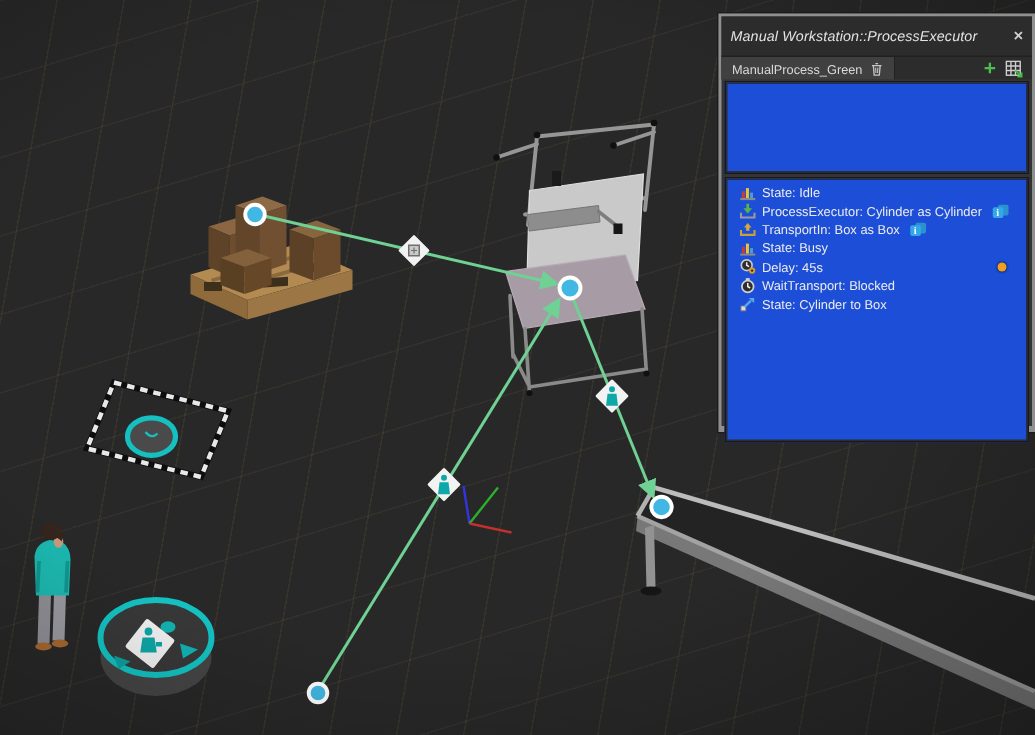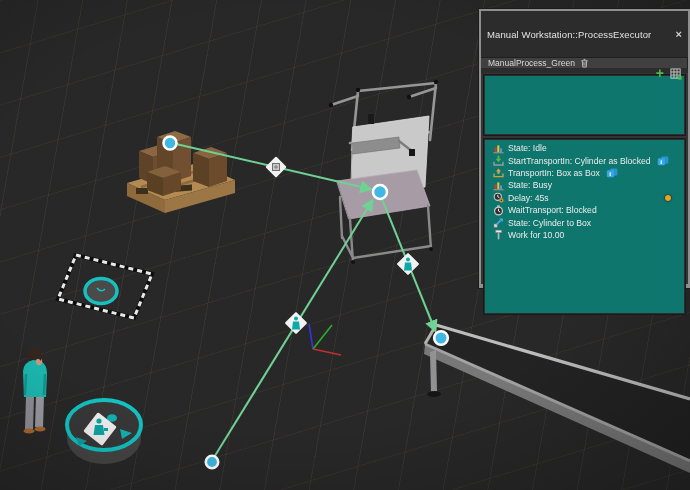--- a/index.html
+++ b/index.html
@@ -20,29 +20,29 @@
 
   
   .panel{
     position:absolute;left:479px;top:9px;width:211px;height:279px;
     box-sizing:border-box;background:#343434;
     border:2px solid #8f8f8f;border-bottom-width:4px;
     box-shadow:0 0 0 1px #1c1c1c;
     z-index:10;color:#dedede;
   }
   .titlebar{height:18px;background:#2c2c2c;border-bottom:1px solid #202020;
-    display:flex;align-items:center;justify-content:space-between;padding:14px 6px;}
+    display:flex;align-items:center;justify-content:space-between;padding:4px 6px;font-style:italic;}
   .titlebar .t{font-size:9.5px;color:#e3e3e3;letter-spacing:.1px;}
   .close{font-size:11px;color:#cfcfcf;cursor:pointer;line-height:1;font-weight:bold;}
-  .tabbar{height:15px;background:#2c2c2c;display:flex;align-items:stretch;flex-direction:column;}
+  .tabbar{height:15px;background:#2c2c2c;display:flex;align-items:stretch;}
   .tab{background:#404040;border-right:1px solid #222;display:flex;align-items:center;gap:5px;
     padding:0 7px;font-size:8.5px;color:#d9d9d9;cursor:pointer;}
   .tab-tools{margin-left:auto;display:flex;align-items:center;gap:6px;padding-right:6px;}
   .plus{color:#4dbb4d;font-weight:bold;font-size:14px;line-height:1;cursor:pointer;margin-top:-2px;}
-  .box{margin:0 2px;background:#0f766e;border:1px solid #191919;box-shadow:inset 0 0 0 1px #2d2d2d;}
+  .box{margin:0 2px;background:#1d4ed8;border:1px solid #191919;box-shadow:inset 0 0 0 1px #2d2d2d;}
   .box.empty{height:60px;margin-top:1px;}
   .box.list{height:172px;margin-top:2px;position:relative;padding-top:3px;box-sizing:content-box;}
   .step-row{display:flex;align-items:center;gap:4px;height:12.4px;padding-left:9px;
     font-size:8.6px;color:#ececec;position:relative;cursor:default;white-space:nowrap;}
   .step-icon{width:11px;height:11px;flex:0 0 11px;display:inline-flex;}
   .step-icon svg{width:11px;height:11px;}
   .step-badge{display:inline-flex;margin-left:2px;}
   .marker-dot{position:absolute;right:14px;top:3px;width:6px;height:6px;border-radius:50%;
     background:#f0a020;box-shadow:0 0 2px #000;}
 </style>
@@ -237,21 +237,21 @@
         <span class="step-text">State: Idle</span>
       </div>
       <div class="step-row">
         <span class="step-icon">
           <svg viewBox="0 0 11 11">
             <rect x="4.6" y="0.8" width="1.8" height="3.6" fill="#57b447"></rect>
             <path d="M2.6 3.8 L5.5 7.3 L8.4 3.8 Z" fill="#57b447"></path>
             <path d="M1 6.8 L1 10 L10 10 L10 6.8" stroke="#9a9a9a" stroke-width="1.4" fill="none"></path>
           </svg>
         </span>
-        <span class="step-text">StartTransportIn: Cylinder as Blocked</span>
+        <span class="step-text">ProcessExecutor: Cylinder as Cylinder</span>
         <span class="step-badge">
           <svg viewBox="0 0 13 11" width="12" height="10">
             <rect x="4.6" y="0.6" width="7.8" height="7.8" rx="1.4" fill="#2a93cf"></rect>
             <rect x="0.8" y="2.4" width="7.8" height="7.8" rx="1.4" fill="#34a7e8"></rect>
             <text x="3.4" y="9" font-size="7.5" font-family="Liberation Serif, serif" fill="#ffffff" font-weight="bold">i</text>
           </svg>
         </span>
       </div>
       <div class="step-row">
         <span class="step-icon">
@@ -305,23 +305,14 @@
       <div class="step-row">
         <span class="step-icon">
           <svg viewBox="0 0 11 11">
             <rect x="1" y="7" width="3.2" height="3.2" fill="#dcdcdc" stroke="#808080" stroke-width="0.6"></rect>
             <path d="M3.4 7.6 L7.6 3.4" stroke="#58a8e8" stroke-width="1.5"></path>
             <polygon points="6.2,1.6 9.8,1.6 9.8,5.2" fill="#58a8e8"></polygon>
           </svg>
         </span>
         <span class="step-text">State: Cylinder to Box</span>
       </div>
-      <div class="step-row">
-        <span class="step-icon">
-          <svg viewBox="0 0 11 11">
-            <rect x="4.7" y="3.4" width="1.7" height="7" rx="0.7" fill="#b5b5b5"></rect>
-            <path d="M2.6 1.2 L8.6 1.2 L8.6 3.6 L2.6 3.6 Z" fill="#e9e9e9" stroke="#787878" stroke-width="0.5"></path>
-          </svg>
-        </span>
-        <span class="step-text">Work for 10.00</span>
-      </div>
     </div>
 </div>
 
 </body></html>

